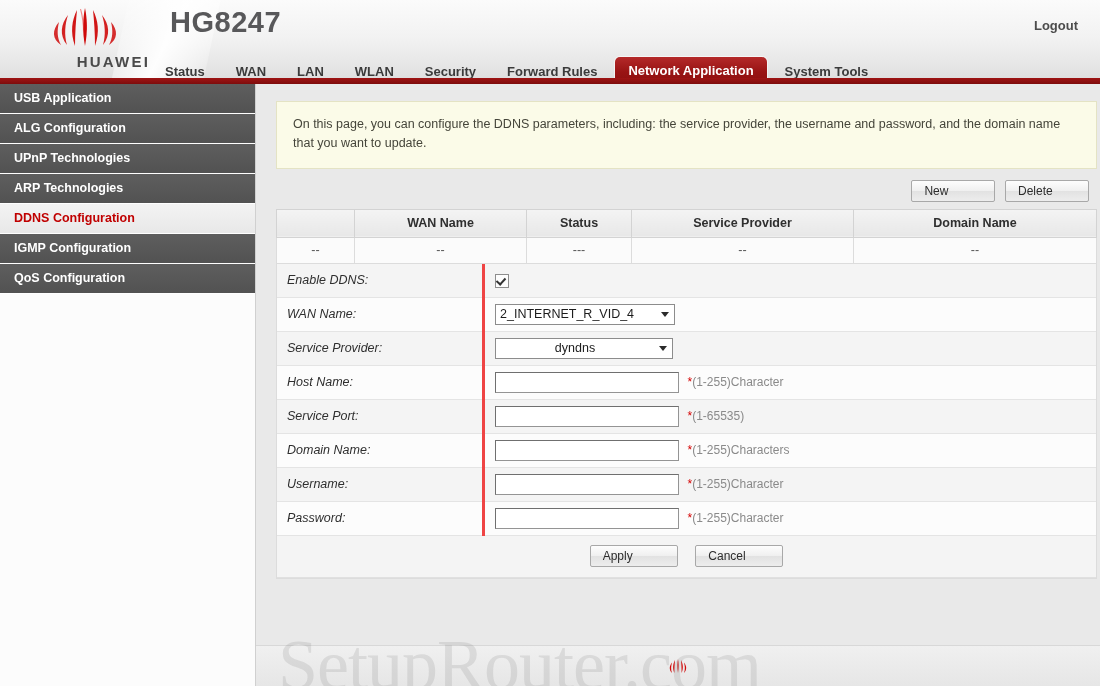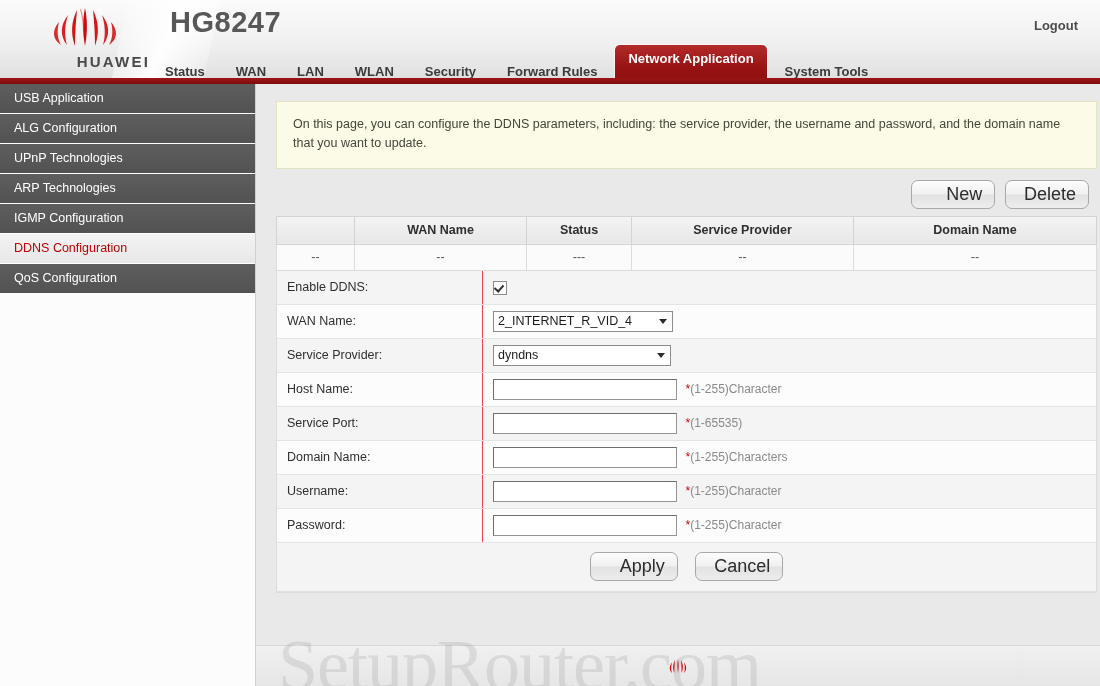--- a/index.html
+++ b/index.html
@@ -97,21 +97,21 @@
     font-size: 13px;
     font-weight: bold;
     color: #3b3b3b;
     cursor: pointer;
     white-space: nowrap;
   }
   .nav-tab.active {
     background: linear-gradient(to bottom, #b42a2a 0%, #991414 55%, #8d0f0f 100%);
     color: #ffffff;
     border-radius: 5px 5px 0 0;
-    height: 39px;
+    height: 27px;
     line-height: 27px;
     box-shadow: 0 0 0 1px rgba(255,255,255,0.55);
   }
   .red-bar {
     position: absolute;
     left: 0;
     right: 0;
     bottom: 0;
     height: 6px;
     background: linear-gradient(to bottom, #9e1414 0%, #8c1010 60%, #7d0c0c 100%);
@@ -130,21 +130,21 @@
     width: 255px;
     bottom: 0;
     background: #ffffff;
     border-right: 1px solid #d0d0d0;
   }
   .side-item {
     height: 29px;
     line-height: 29px;
     padding-left: 14px;
     font-size: 12.5px;
-    font-weight: normal;
+    font-weight: bold;
     color: #ffffff;
     background: linear-gradient(to bottom, #5e5e5e 0%, #525252 100%);
     border-bottom: 1px solid #ffffff;
     cursor: pointer;
     white-space: nowrap;
   }
   .side-item.active {
     background: linear-gradient(to bottom, #f3f3f3 0%, #e8e8e8 100%);
     color: #c00000;
   }
@@ -187,26 +187,26 @@
   }
   .btn-row {
     text-align: right;
     margin: 11px 8px 7px 0;
   }
   .btn {
     display: inline-block;
     min-width: 58px;
     padding: 3px 12px;
     margin-left: 6px;
-    font-size: 18px;
+    font-size: 12px;
     color: #2c2c2c;
-    text-align: right;
+    text-align: left;
     background: linear-gradient(to bottom, #fdfdfd 0%, #f0f0f0 48%, #e2e2e2 52%, #ededed 100%);
     border: 1px solid #a8a8a8;
-    border-radius: 7px;
+    border-radius: 2px;
     cursor: pointer;
   }
 
   
   table.grid {
     width: 100%;
     border-collapse: collapse;
     background: #ffffff;
     table-layout: fixed;
   }
@@ -237,21 +237,21 @@
   }
   table.form td {
     height: 33px;
     font-size: 12.5px;
     color: #2f2f2f;
     border-bottom: 1px solid #e4e4e4;
     padding: 0 0 0 10px;
   }
   table.form tr.odd td { background: #f4f4f4; }
   table.form tr.even td { background: #fcfcfc; }
-  td.lbl { width: 195px; border-right: 1px solid #ef4444; }
+  td.lbl { width: 195px; border-right: 3px solid #ef4444; font-style: italic; }
   td.ctl { padding-left: 8px; }
 
   input.tbox {
     width: 178px;
     height: 17px;
     border: 1px solid #949494;
     border-top-color: #6f6f6f;
     border-left-color: #6f6f6f;
     background: #ffffff;
     font-family: "Liberation Sans", sans-serif;
@@ -287,21 +287,21 @@
     right: 5px;
     top: 50%;
     margin-top: -2px;
     width: 0;
     height: 0;
     border-left: 4px solid transparent;
     border-right: 4px solid transparent;
     border-top: 5px solid #2b2b2b;
   }
   .sel.wan { width: 152px; }
-  .sel.prov { width: 150px; }
+  .sel.prov { width: 150px; text-align: center; }
 
   .cbox {
     display: inline-block;
     width: 12px;
     height: 12px;
     border: 1px solid #8d8d8d;
     background: #fdfdfd;
     position: relative;
     vertical-align: middle;
     cursor: pointer;
@@ -407,22 +407,22 @@
   </div>
 </div>
 
 <div class="page">
 
   <div class="sidebar">
     <div class="side-item">USB Application</div>
     <div class="side-item">ALG Configuration</div>
     <div class="side-item">UPnP Technologies</div>
     <div class="side-item">ARP Technologies</div>
+    <div class="side-item active">DDNS Configuration</div>
     <div class="side-item">IGMP Configuration</div>
-    <div class="side-item active">DDNS Configuration</div>
     <div class="side-item">QoS Configuration</div>
     <div class="side-rest"></div>
   </div>
 
   <div class="content">
 
     <div class="panel">
       <div class="infobox">On this page, you can configure the DDNS parameters, including: the service provider, the username and password, and the domain name that you want to update.</div>
 
       <div class="btn-row">

